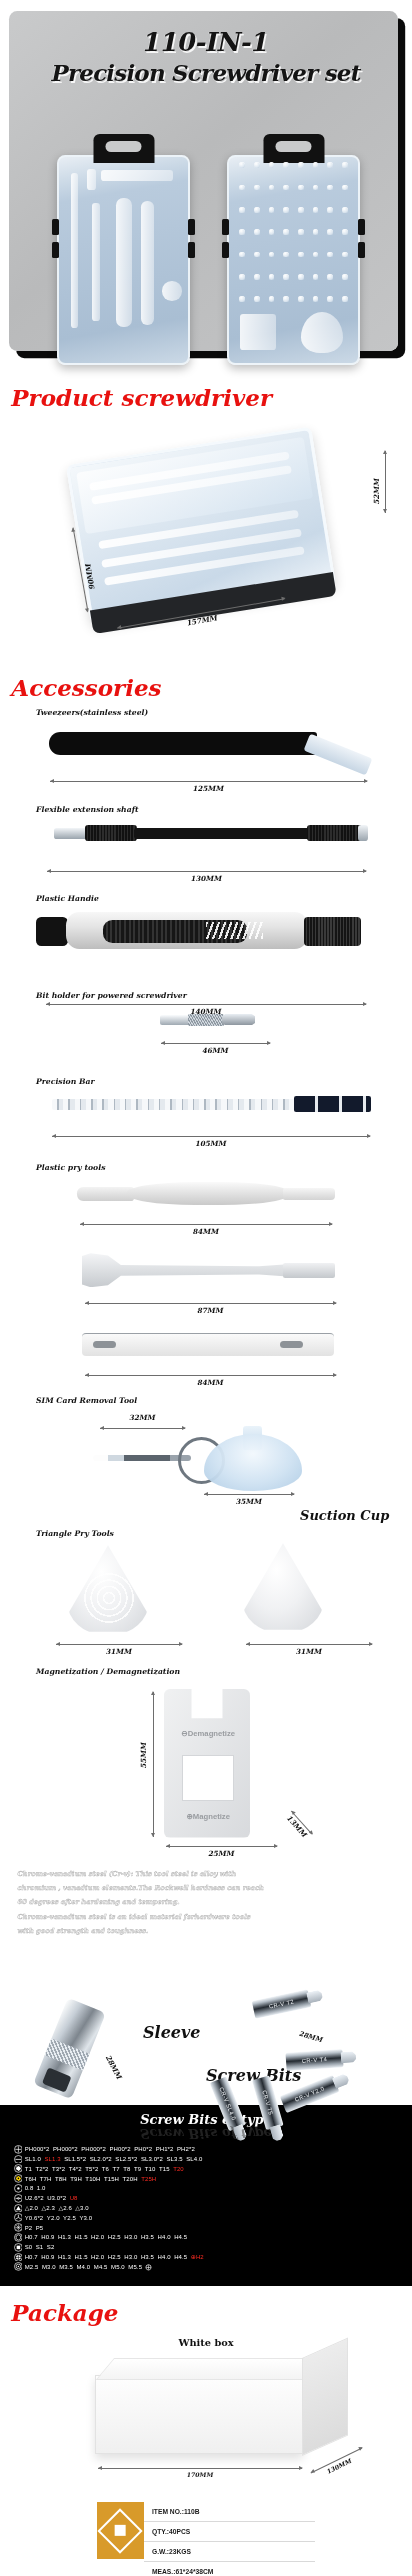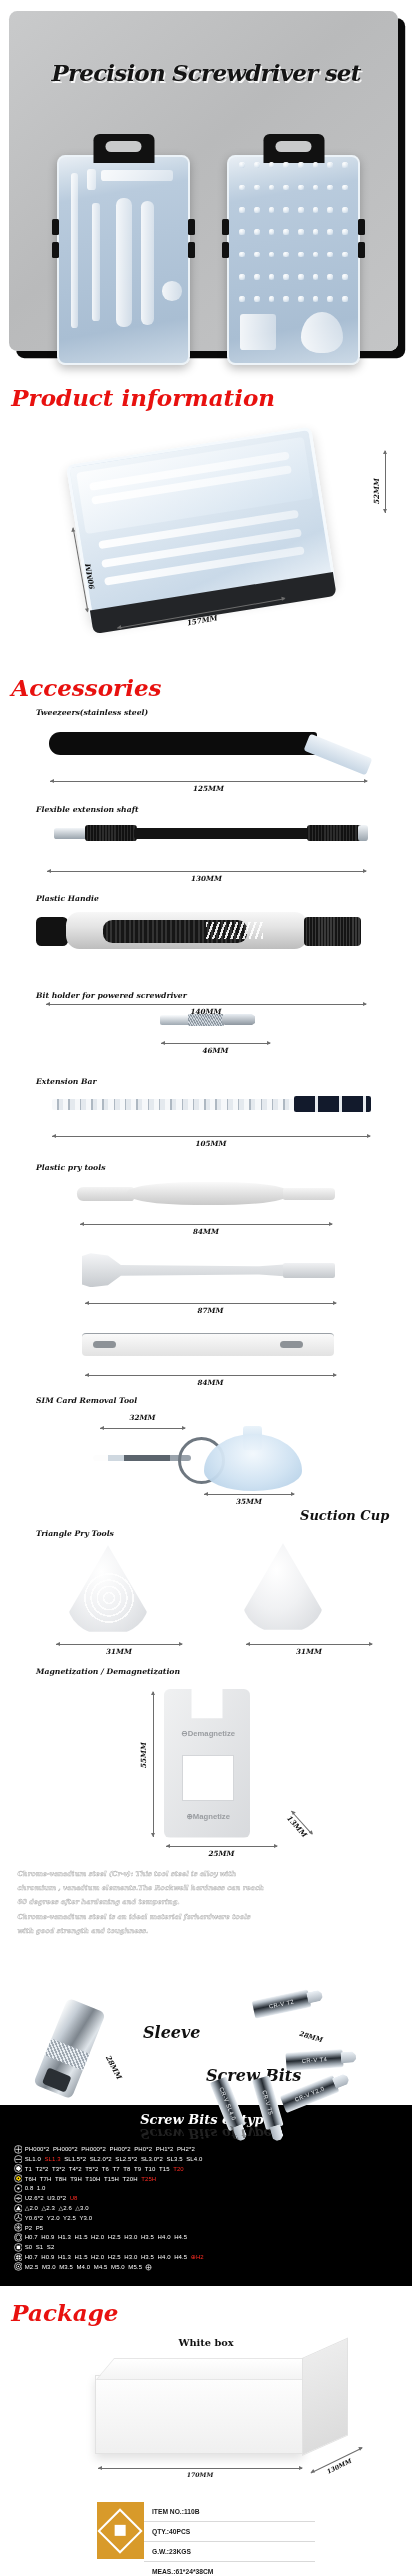--- a/index.html
+++ b/index.html
@@ -243,20 +243,21 @@
     font-size:6.7px;font-weight:700;color:#1a1a1a;min-width:155px;}
   .spec-row:last-child{border-bottom:none;}
 </style>
 </head>
 <body>
 
 <div class="page">
 
   <div class="hero">
     <div class="hero-card"></div>
+    <div class="hero-title1">110-IN-1</div>
     <div class="hero-title2">Precision Screwdriver set</div>
 
     <div class="case left">
       <div class="case-hook"></div>
       <div class="hinge h1"></div>
       <div class="hinge h2"></div>
       <div class="hinge h3"></div>
       <div class="hinge h4"></div>
       <div class="tool-bar" style="left:12.4px;top:15.5px;width:6.7px;height:155px;"></div>
       <div class="tool-bar" style="left:28px;top:12.4px;width:9.3px;height:20.6px;"></div>
@@ -441,21 +442,21 @@
           </div>
           <div class="bitcell">
             <div class="bitdot"></div>
           </div>
         </div>
       <div class="tool-bar" style="left:11.3px;top:157px;width:36px;height:36px;border-radius:3.1px;"></div>
       <div class="tool-bar" style="left:72px;top:155px;width:42px;height:41px;border-radius:50% 50% 45% 45%/62% 62% 38% 38%;"></div>
     </div>
   </div>
 
-  <div class="sec-red">Product information</div>
+  <div class="sec-red">Product screwdriver</div>
 
   <div class="prodinfo">
     <div class="pi-box">
       <div class="pi-lid"></div>
       <div class="pi-row" style="top:17.5px;"></div>
       <div class="pi-row" style="top:32px;"></div>
       <div class="pi-row" style="top:77px;"></div>
       <div class="pi-row" style="top:96px;"></div>
       <div class="pi-row" style="top:114px;"></div>
       <div class="pi-base"></div>
@@ -538,21 +539,21 @@
           <div class="bh-hex"></div>
       </div>
       <div class="meas" style="left:161px;top:40px;width:109px;">
         <div class="bar"></div>
         <div class="meas-txt">46MM</div>
       </div>
     </div>
   </div>
 
   <div class="acc-item">
-    <div class="acc-label">Extension Bar</div>
+    <div class="acc-label">Precision Bar</div>
     <div class="acc-stage" style="height:77px;padding-left:48px;">
       <div class="extbar">
         <div class="eb-shaft"></div>
           <div class="eb-end"></div>
       </div>
       <div class="meas" style="left:52px;top:47px;width:318px;">
         <div class="bar"></div>
         <div class="meas-txt">105MM</div>
       </div>
     </div>

